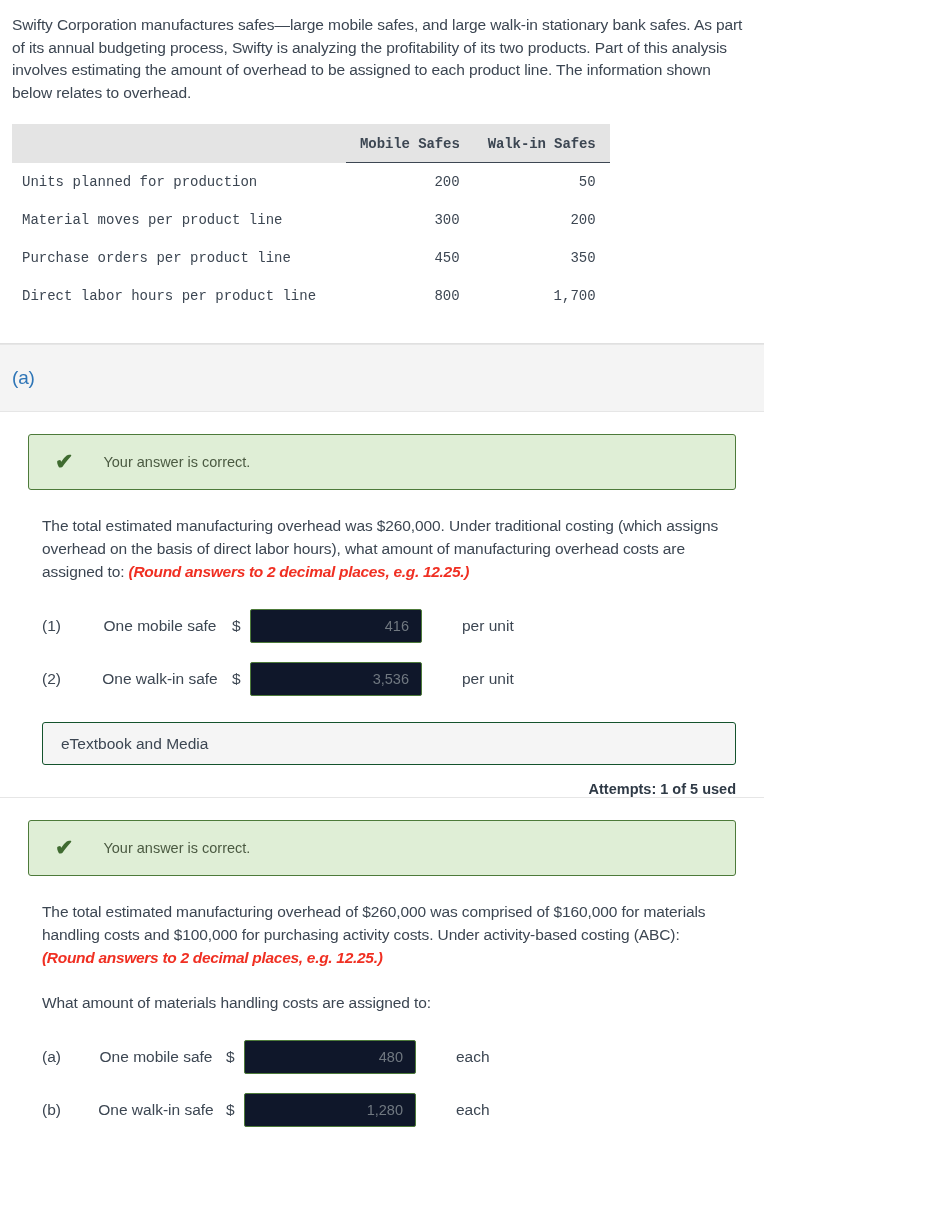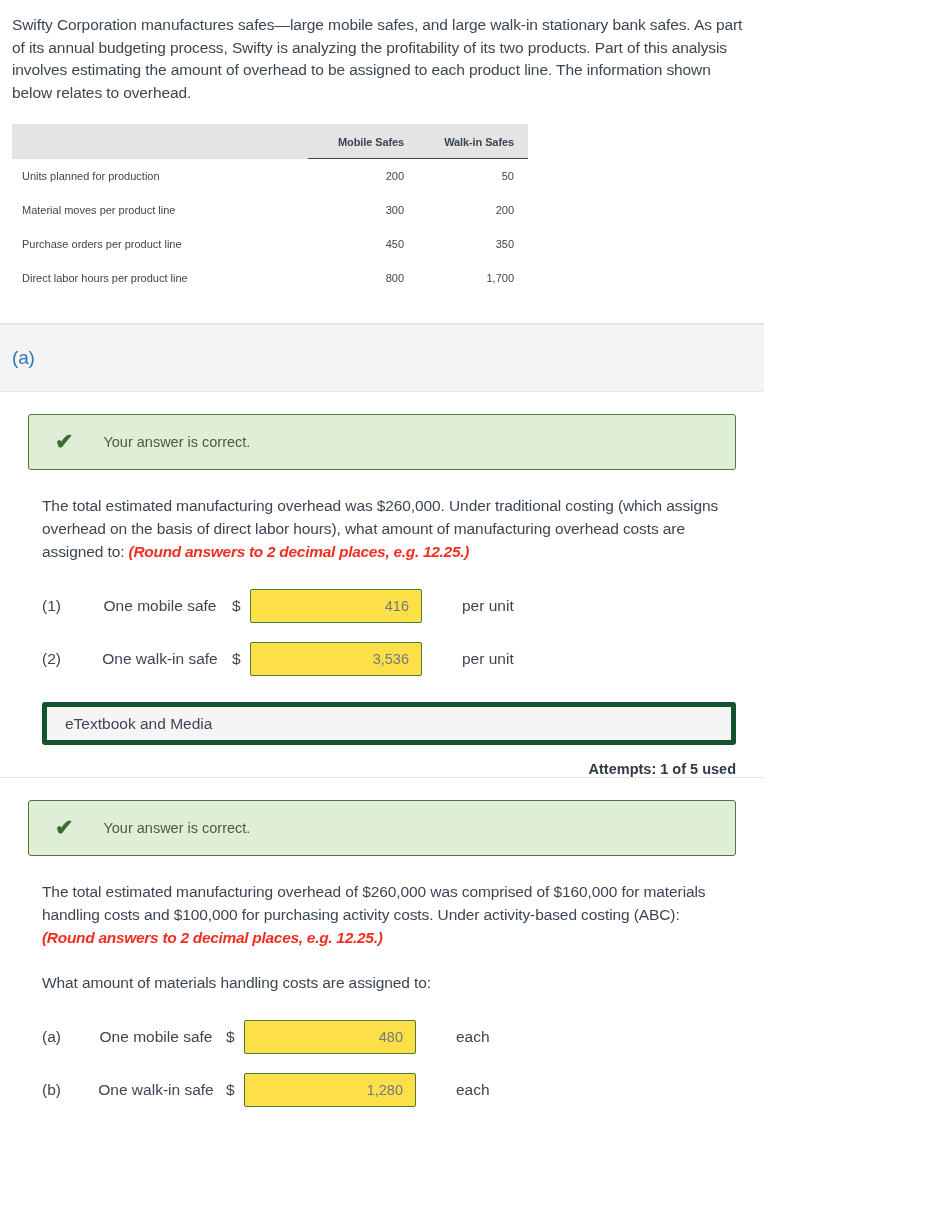--- a/index.html
+++ b/index.html
@@ -28,22 +28,23 @@
     padding: 14px 12px 0 12px;
     letter-spacing: -0.1px;
   }
 
   
   .table-wrap {
     padding: 20px 0 0 12px;
   }
   table.data {
     border-collapse: collapse;
-    font-size: 11px;
-    color: #3c4652;
+    font-size: 14px;
+    color: #3c4652;
+    font-family: Liberation Mono, monospace;
   }
   table.data thead th {
     background: #e4e4e4;
     font-weight: bold;
     padding: 12px 14px 10px 14px;
     text-align: right;
     white-space: nowrap;
     vertical-align: bottom;
     letter-spacing: -0.1px;
   }
@@ -155,21 +156,21 @@
   }
   .ans-row .dollar {
     width: 18px;
     font-size: 15.5px;
     color: #3c4652;
     flex: 0 0 auto;
   }
   .ans-row .field {
     width: 172px;
     height: 34px;
-    background: #fde047;
+    background: #0f172a;
     border: 1.5px solid #4d7a3a;
     border-radius: 2px;
     box-sizing: border-box;
     display: flex;
     align-items: center;
     justify-content: flex-end;
     padding-right: 12px;
     font-size: 14.5px;
     color: #707880;
     flex: 0 0 auto;
@@ -180,21 +181,21 @@
     color: #3c4652;
     white-space: nowrap;
   }
   .answers.b1 .ans-row .desc { width: 140px; }
   .answers.b1 .ans-row .idx { width: 44px; }
 
   
   .etextbook {
     margin: 26px 14px 0 28px;
     background: #f5f5f5;
-    border: 5px solid #14532d;
+    border: 1px solid #14532d;
     border-radius: 3px;
     height: 43px;
     display: flex;
     align-items: center;
     padding-left: 18px;
     box-sizing: border-box;
     font-size: 15.5px;
     color: #3c4652;
   }
   .attempts {

